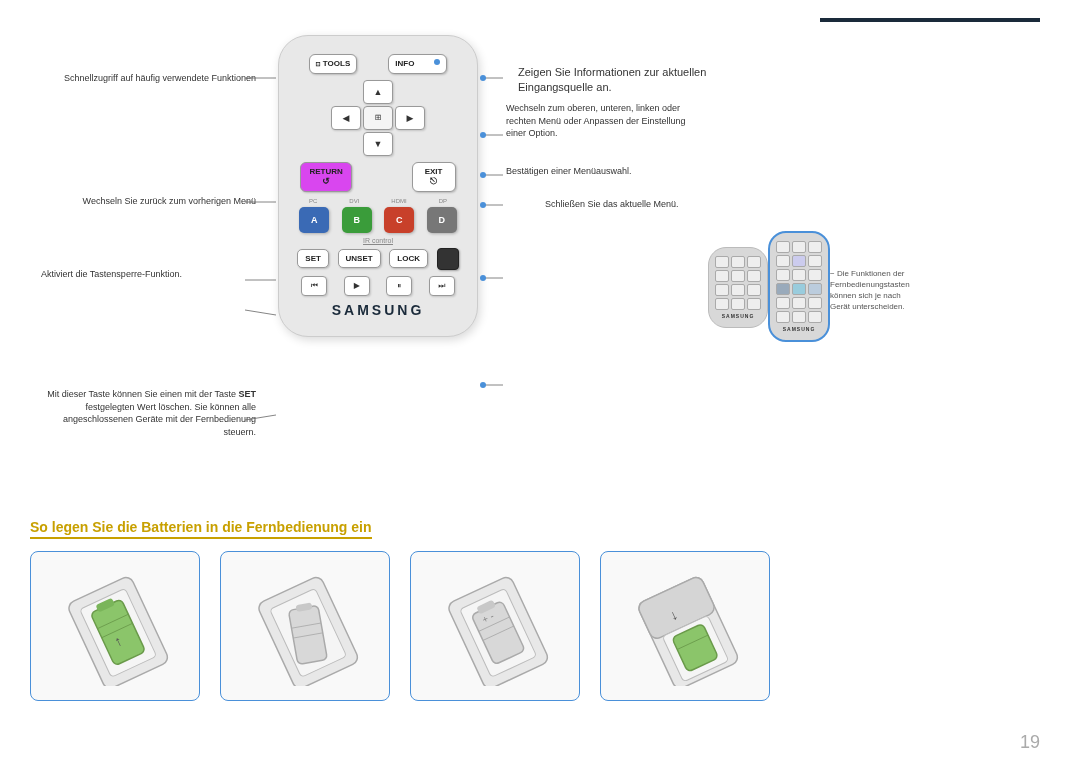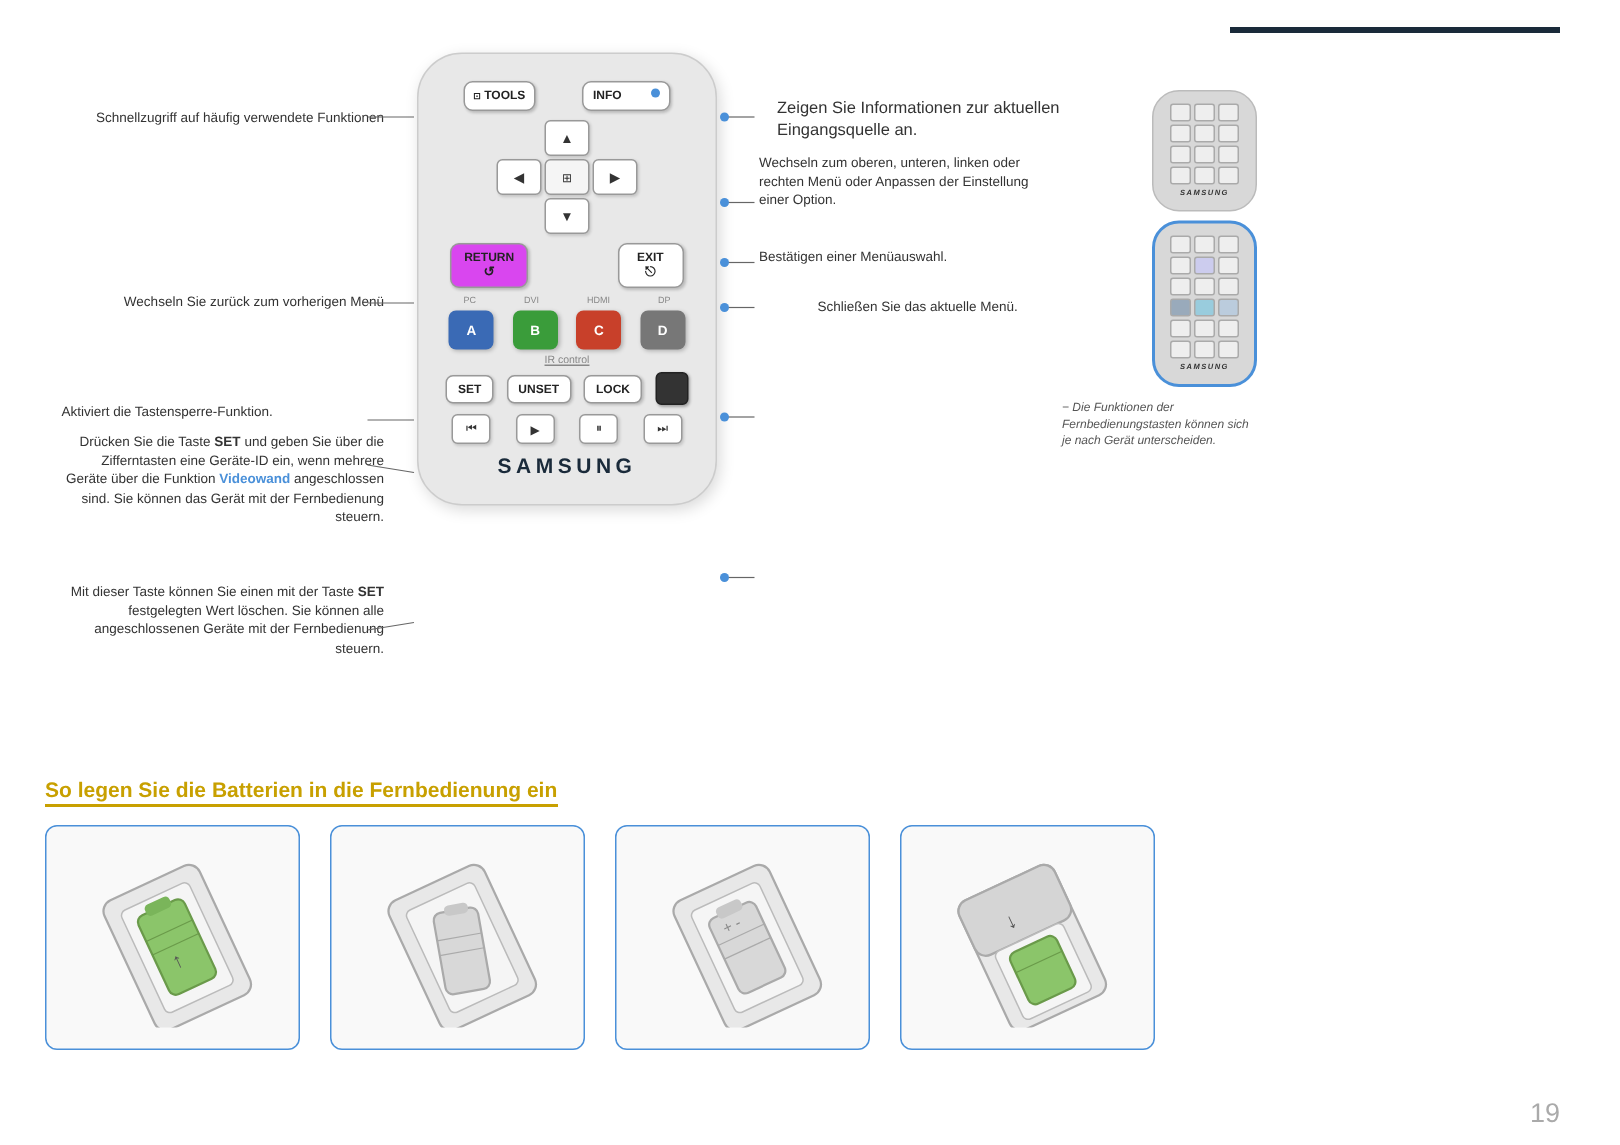--- a/index.html
+++ b/index.html
@@ -354,23 +354,20 @@
       </div>
 
       <div style="position:absolute; top:165px; right:22px; text-align:right; font-size:9px; color:#333; line-height:1.4; width:210px;">
         <span>Wechseln Sie zurück zum vorherigen Menü</span>
       </div>
 
       <div style="position:absolute; top:238px; right:22px; text-align:left; font-size:9px; color:#333; line-height:1.4; width:215px;">
         Aktiviert die Tastensperre-Funktion.
       </div>
 
-      <div style="position:absolute; top:258px; right:22px; text-align:right; font-size:9px; color:#333; line-height:1.4; width:215px;">
-        Drücken Sie die Taste <strong>SET</strong> und geben Sie über die Zifferntasten eine Geräte-ID ein, wenn mehrere Geräte über die Funktion <strong style="color:#4a90d9;">Videowand</strong> angeschlossen sind. Sie können das Gerät mit der Fernbedienung steuern.
-      </div>
 
       <div style="position:absolute; top:358px; right:22px; text-align:right; font-size:9px; color:#333; line-height:1.4; width:215px;">
         Mit dieser Taste können Sie einen mit der Taste <strong>SET</strong> festgelegten Wert löschen. Sie können alle angeschlossenen Geräte mit der Fernbedienung steuern.
       </div>
 
       <svg style="position:absolute;top:0;left:0;width:100%;height:100%;pointer-events:none;">
 
         <line x1="215" y1="48" x2="246" y2="48" stroke="#666" stroke-width="0.8"></line>
 
         <line x1="215" y1="172" x2="246" y2="172" stroke="#666" stroke-width="0.8"></line>
@@ -497,21 +494,21 @@
       </div>
 
       <div style="position:absolute; top:168px; left:28px; font-size:9px; color:#333; line-height:1.4; width:200px;margin-left:39px;">
         <span>Schließen Sie das aktuelle Menü.</span>
       </div>
 
 
 
     </div>
 
-    <div style="width:130px; flex-shrink:0; display:flex; flex-direction:column; align-items:flex-end; padding-top:30px;font-style:italic;">
+    <div style="width:130px; flex-shrink:0; display:flex; flex-direction:row; align-items:center; padding-top:30px;">
 
       <div class="small-remote">
         <div class="small-remote-btn-grid">
           <div class="sr-btn"></div>
             <div class="sr-btn"></div>
             <div class="sr-btn"></div>
           <div class="sr-btn"></div>
             <div class="sr-btn"></div>
             <div class="sr-btn"></div>
           <div class="sr-btn"></div>

